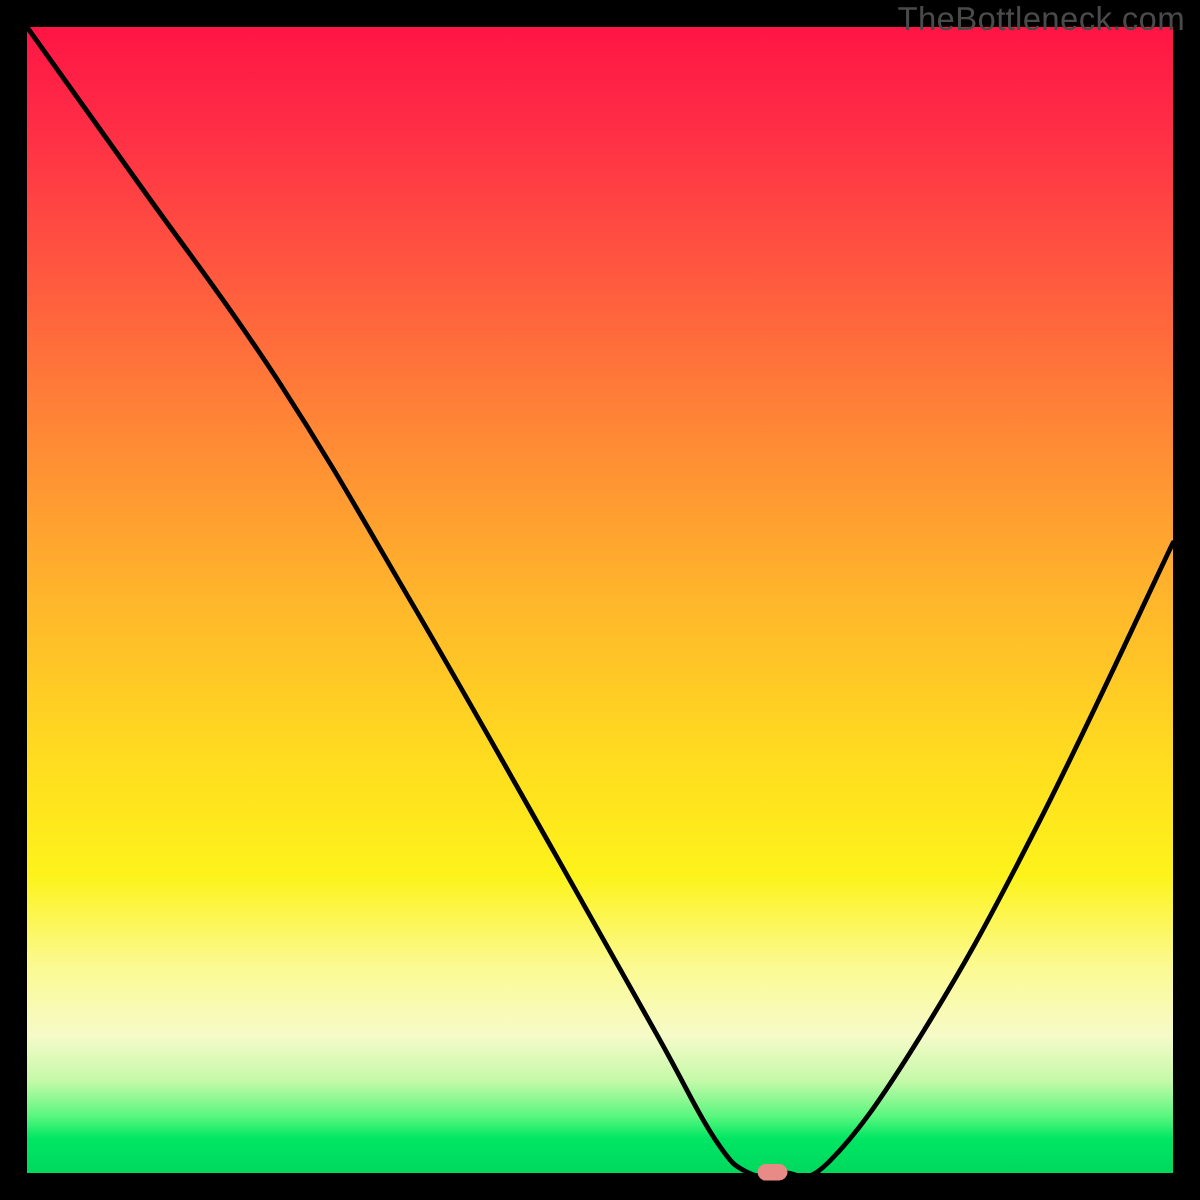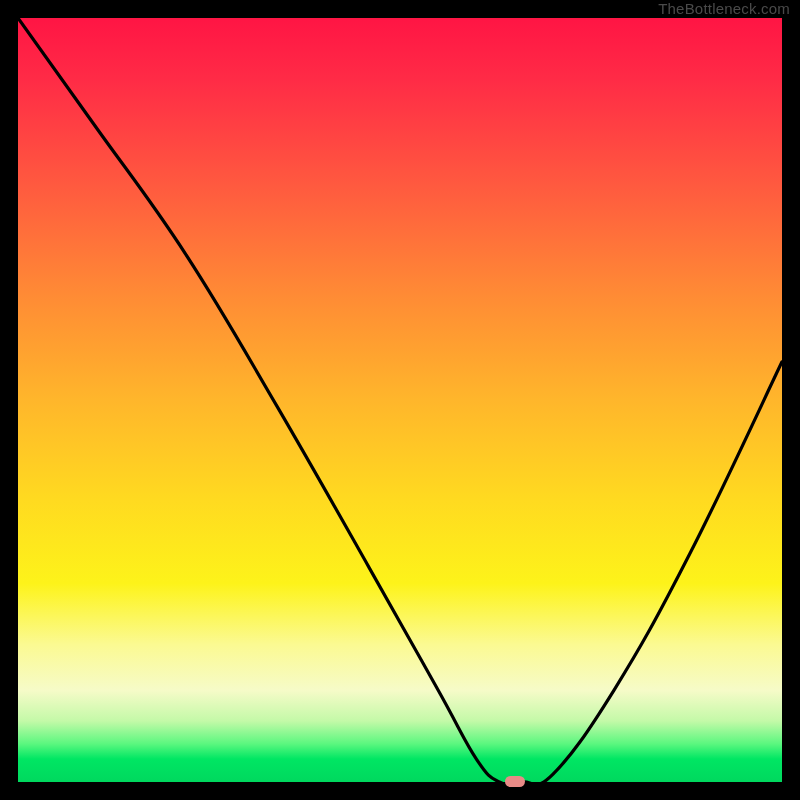--- a/index.html
+++ b/index.html
@@ -39,21 +39,21 @@
       #5bf77f 95%,
       #00e663 97%,
       #00d85e 100%
     );
   }
   .watermark {
     position: absolute;
     top: 0px;
     right: 10px;
     color: #4a4a4a;
-    font-size: 15px;
+    font-size: 22px;
     font-weight: 500;
     letter-spacing: 0.2px;
     user-select: none;
     z-index: 5;
     margin-left: 36px;
   }
   svg.curve {
     position: absolute;
     inset: 0;
     width: 764px;

